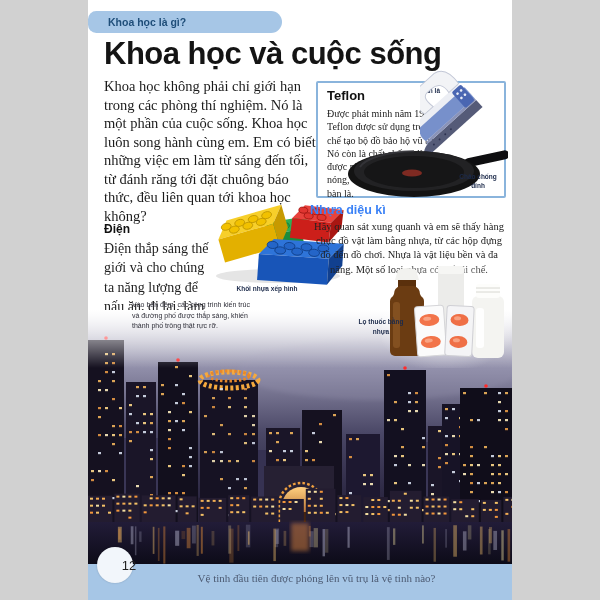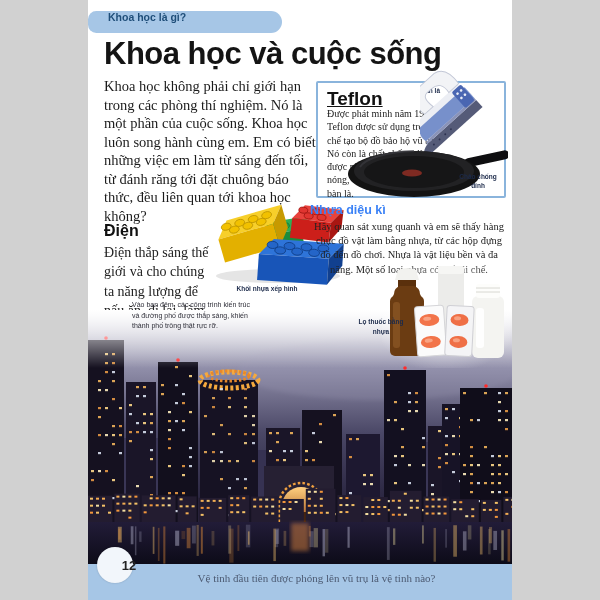--- a/index.html
+++ b/index.html
@@ -1,42 +1,42 @@
 <!DOCTYPE html>
 <html><head>
 <meta charset="utf-8">
 <style>
   html,body{margin:0;padding:0;}
   body{width:600px;height:600px;background:#d1d1d1;position:relative;overflow:hidden;
        font-family:"Liberation Sans",sans-serif;}
   .page{position:absolute;left:88px;top:0;width:424px;height:600px;background:#ffffff;}
 
   .tab{position:absolute;left:0;top:11px;width:194px;height:22px;background:#a6c6e6;
-       border-radius:9px 12px 12px 9px;display:flex;align-items:flex-start;padding-left:20px;box-sizing:border-box;}
+       border-radius:9px 12px 12px 9px;display:flex;align-items:center;padding-left:20px;box-sizing:border-box;}
   .tab span{font-size:10.5px;font-weight:bold;color:#1f4e79;}
 
   .title{position:absolute;left:16px;top:36px;font-size:31px;font-weight:800;color:#141414;
          letter-spacing:-0.5px;font-family:Liberation Sans, sans-serif;}
 
   .intro{position:absolute;left:16px;top:77px;width:212px;font-family:"Liberation Serif",serif;
          font-size:14.5px;line-height:1.28;color:#1b1b1b;}
 
   .teflon-box{position:absolute;left:228px;top:81px;width:190px;height:117px;background:#fff;
               border:2px solid #8ab4dc;border-radius:2px;box-sizing:border-box;}
-  .teflon-title{position:absolute;left:9px;top:5px;font-size:19px;font-weight:800;color:#111;text-decoration:underline;}
+  .teflon-title{position:absolute;left:9px;top:5px;font-size:13px;font-weight:800;color:#111;}
   .teflon-body{position:absolute;left:9px;top:24px;width:118px;font-family:"Liberation Serif",serif;
                font-size:10px;line-height:1.33;color:#222;}
   .iron-label{position:absolute;right:64px;top:4px;font-size:6.5px;font-weight:bold;color:#1c2a4a;}
   .iron-art{position:absolute;right:-2px;top:-13px;width:86px;height:102px;}
   .pan-art{position:absolute;left:28px;bottom:-3px;width:162px;height:58px;}
   .pan-label{position:absolute;right:3px;bottom:6px;width:46px;text-align:center;
              font-size:6.5px;font-weight:bold;color:#1c2a4a;line-height:1.4;}
 
   .dien{position:absolute;left:16px;top:222px;width:110px;}
-  .dien h3{margin:0 0 3px 0;font-size:16px;font-weight:800;color:#111;}
+  .dien h3{margin:0 0 3px 0;font-size:12px;font-weight:800;color:#111;}
   .dien p{margin:0;font-family:"Liberation Serif",serif;font-size:14px;line-height:1.38;color:#222;}
 
   .lego-art{position:absolute;left:120px;top:200px;width:142px;height:86px;}
   .blocks-label{position:absolute;left:146px;top:284px;width:66px;text-align:center;
                 font-size:6.5px;font-weight:bold;color:#1c2a4a;line-height:1.5;}
 
   .plastic{position:absolute;left:222px;top:203px;width:198px;}
   .plastic h3{margin:0 0 3px 0;font-size:12.5px;font-weight:800;color:#3b82f6;}
   .plastic p{margin:0;font-family:"Liberation Serif",serif;font-size:10.5px;line-height:1.35;
              color:#222;text-align:center;padding:0 2px;}
@@ -48,21 +48,21 @@
   .city-photo{position:absolute;left:0;top:310px;width:424px;height:254px;z-index:1;}
   .city-caption{position:absolute;left:44px;top:300px;width:120px;z-index:2;
                 font-size:7px;line-height:1.5;color:#2e2e38;}
 
   .footer-bar{position:absolute;left:0;bottom:0;width:424px;height:36px;background:#a6c6e6;z-index:5;}
   .footer-question{text-align:center;padding-top:8px;font-family:"Liberation Serif",serif;
                    font-size:11px;color:#4c5a72;padding-left:33px;}
   .page-circle{position:absolute;left:9px;top:547px;width:36px;height:36px;border-radius:50%;
                background:#f2f6fb;z-index:6;display:flex;align-items:center;justify-content:center;
                box-shadow:0 0 2px rgba(0,0,0,.2);}
-  .page-circle span{font-size:13px;font-weight:bold;color:#222;margin-left:28px;}
+  .page-circle span{font-size:13px;font-weight:normal;color:#222;margin-left:28px;}
 </style>
 </head>
 <body>
 
 <div class="page">
 
   <div class="tab">
     <span>Khoa học là gì?</span>
   </div>
 

